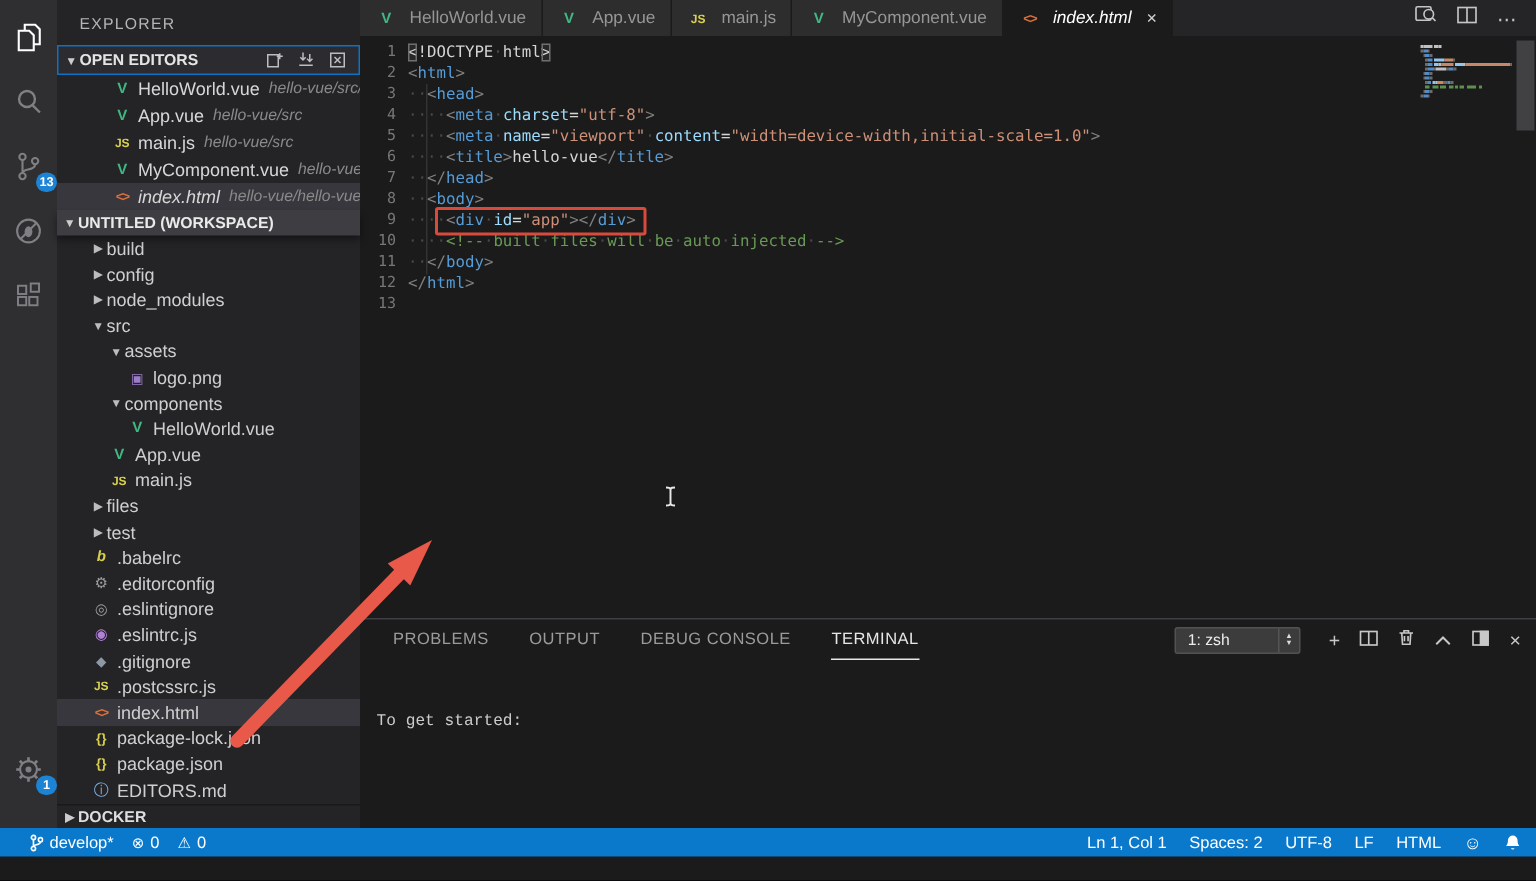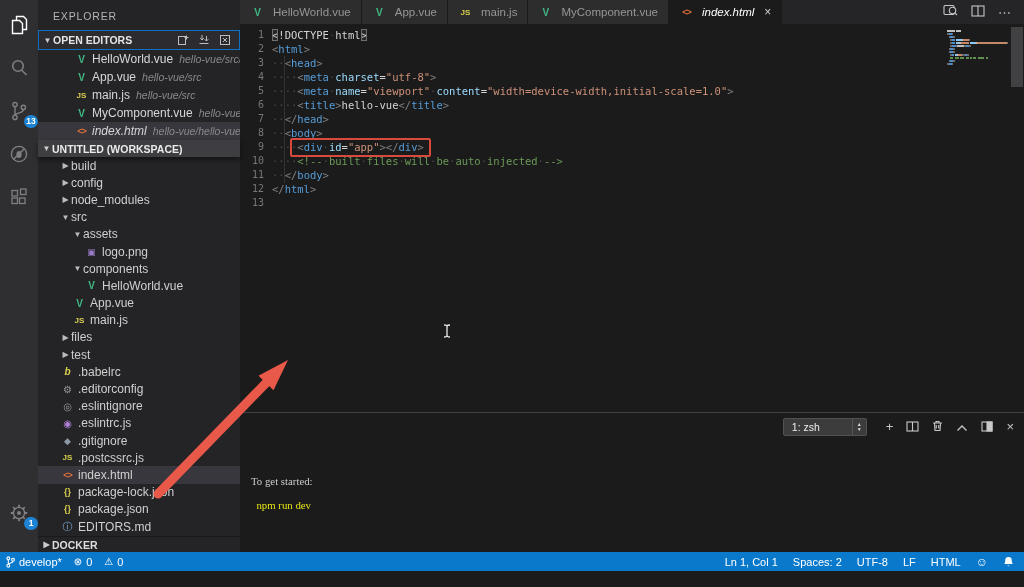--- a/index.html
+++ b/index.html
@@ -83,27 +83,27 @@
   .panel-header{height:27px;display:flex;align-items:center;padding:0 10px 0 22px;flex:none;}
   .ptab{margin-right:27px;font-size:11px;color:#9b9b9b;letter-spacing:.03em;height:100%;display:flex;align-items:center;
         border-bottom:1px solid transparent;}
   .ptab.active{color:#e7e7e7;border-bottom-color:#e7e7e7;}
   .panel-controls{margin-left:auto;display:flex;align-items:center;gap:13px;color:#c8c8c8;}
   .shell-select{width:84px;height:18px;background:#3c3c3c;border:1px solid #525252;border-radius:2px;color:#ededed;
                 font-size:10.5px;display:flex;align-items:center;padding-left:8px;margin-right:6px;}
   .stepper{margin-left:auto;border-left:1px solid #555;height:100%;width:14px;display:flex;flex-direction:column;
            align-items:center;justify-content:center;font-size:5px;color:#ddd;line-height:5px;}
   .pc-glyph{font-size:13px;line-height:1;}
-  .terminal{flex:1;padding:10px 0 17px 11px;font-family:Liberation Serif, serif;
+  .terminal{flex:1;padding:10px 0 17px 11px;font-family:Liberation Mono, monospace;
             font-size:10.8px;line-height:12.3px;color:#cccccc;white-space:pre;overflow:hidden;}
   .tl{min-height:12.3px;}
   .tl-yellow{color:#e5e510;}
   
   .statusbar{height:19px;background:#0a79cc;display:flex;align-items:center;color:#fff;font-size:11px;
-             padding:0 10px 0 6px;position:relative;z-index:5;}
+             padding:0 10px 0 20px;position:relative;z-index:5;}
   .sb-left{display:flex;align-items:center;gap:12px;}
   .sb-item{display:flex;align-items:center;gap:4px;}
   .sb-right{margin-left:auto;display:flex;align-items:center;gap:15px;}
   .sb-glyph{font-size:10px;}
   
   .anno{position:absolute;left:0;top:0;width:1024px;height:587px;pointer-events:none;z-index:9;}
 </style>
 </head>
 <body>
 
@@ -473,20 +473,26 @@
         <div class="vscroll"></div>
         <svg class="ibeam" width="10" height="16" viewBox="0 0 10 16">
           <g stroke="#e8e8e8" stroke-width="1.3" fill="none">
             <path d="M2 2c1.5 0 3-0 3 1.5C5 2 6.5 2 8 2 M2 14c1.5 0 3 0 3-1.5 0 1.5 1.5 1.5 3 1.5 M5 3.5v9"></path>
           </g>
         </svg>
       </div>
 
       <div class="panel">
         <div class="panel-header">
+          <div id="ptabs" style="display:flex;height:100%;">
+              <div class="ptab">PROBLEMS</div>
+              <div class="ptab">OUTPUT</div>
+              <div class="ptab">DEBUG CONSOLE</div>
+              <div class="ptab active">TERMINAL</div>
+            </div>
           <div class="panel-controls">
             <div class="shell-select">
               <span>1: zsh</span>
               <span class="stepper">
                   <span>▲</span>
                   <span>▼</span>
                 </span>
             </div>
             <span class="pc-glyph">+</span>
             <span>
@@ -508,21 +514,21 @@
             <span>
               <svg width="12" height="11" viewBox="0 0 12 11" stroke="#c8c8c8" fill="none" stroke-width="1.1">
                   <rect x="1" y="1" width="10" height="9"></rect>
                   <rect x="6" y="1" width="5" height="9" fill="#c8c8c8"></rect>
                 </svg>
             </span>
             <span class="pc-glyph">×</span>
           </div>
         </div>
         <div class="terminal">
-          <div id="term-lines"><div class="tl">To get started:</div><div class="tl"></div><div class="tl tl-yellow">  npm run dev</div><div class="tl"></div><div class="tl"></div></div>
+          <div id="term-lines"><div class="tl">To get started:</div><div class="tl"></div><div class="tl"></div><div class="tl"></div></div>
           
         </div>
       </div>
     </div>
   </div>
 
   <div class="statusbar">
     <div class="sb-left">
       <span class="sb-item">
         <svg width="9" height="12" viewBox="0 0 9 12" fill="none" stroke="#fff" stroke-width="1.1">

